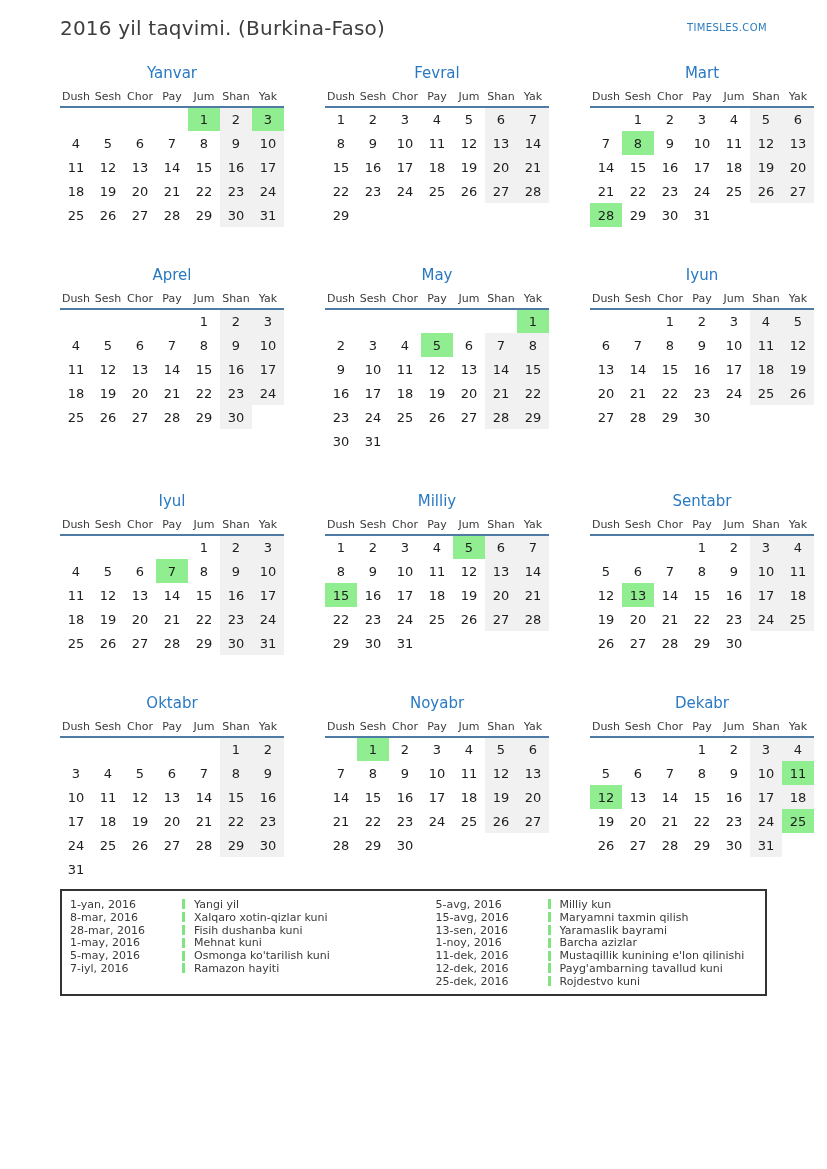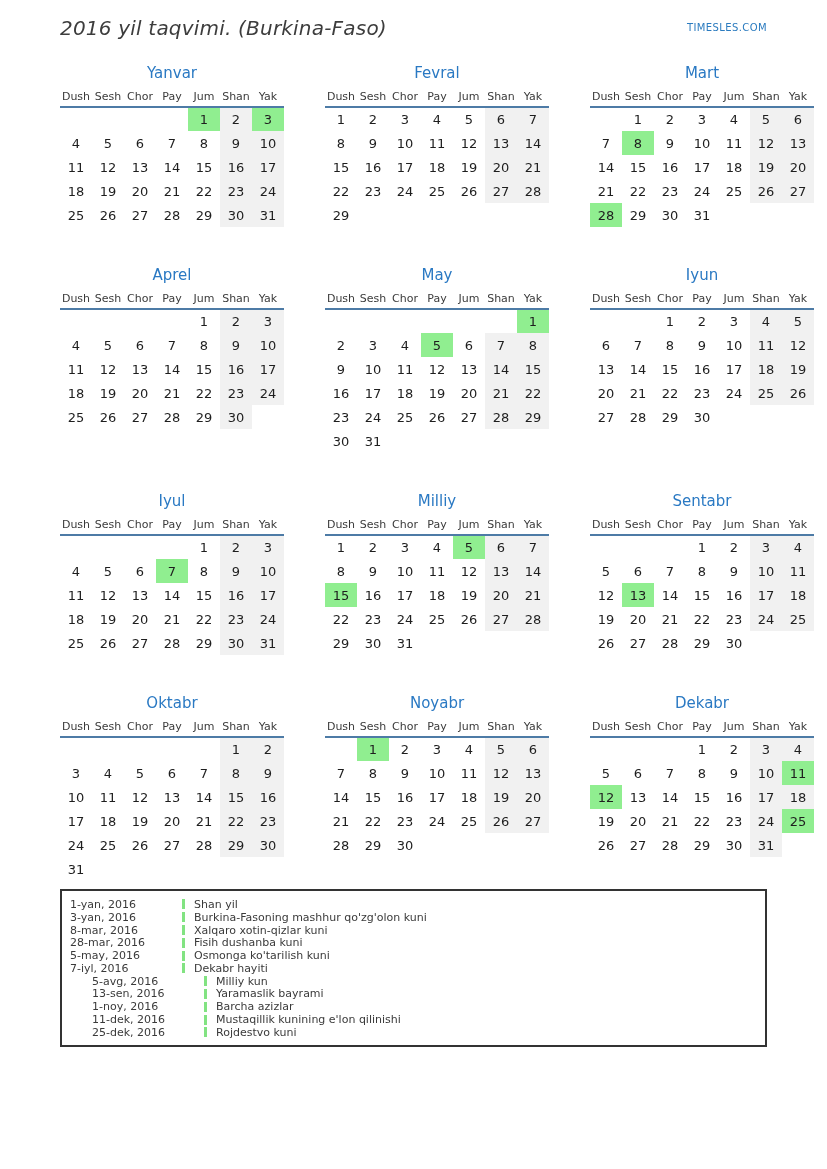--- a/index.html
+++ b/index.html
@@ -7,21 +7,21 @@
   body {
     width: 827px; height: 1169px;
     background: #ffffff;
     font-family: "DejaVu Sans", "Liberation Sans", sans-serif;
     color: #222;
   }
   .page { padding: 16px 60px 0 60px; }
 
   
   .page-header { display: flex; justify-content: space-between; align-items: flex-start; margin-bottom: 26px; }
-  .page-title { font-size: 20px; font-weight: 400; color: #3d3d3d; margin: 0; letter-spacing: 0.2px; font-style: italic; }
+  .page-title { font-size: 20px; font-weight: 400; color: #3d3d3d; margin: 0; letter-spacing: 0.2px; }
   .site-link { font-size: 10px; color: #2b7bbf; text-decoration: none; margin-top: 6px; letter-spacing: 0.4px; }
 
   
   .months-grid { display: grid; grid-template-columns: repeat(3, 224px); column-gap: 11px; row-gap: 26px; gap: 41px; }
   .month { width: 224px; }
   .month-title { text-align: center; color: #2a79c3; font-size: 15px; line-height: 15px; margin-bottom: 6px; }
   table.cal { border-collapse: collapse; table-layout: fixed; width: 224px; }
   table.cal thead tr { border-bottom: 2px solid #4d7ba6; margin-top: 14px; }
   table.cal th {
     width: 32px; height: 20px; padding: 0;
@@ -32,21 +32,21 @@
     text-align: center; font-size: 13px; color: #1e1e1e;
   }
   td.weekend { background: #f1f1f1; }
   td.holiday { background: #90ee90; }
 
   
   .legend {
     margin-top: 8px;
     border: 2px solid #333;
     padding: 7px 8px 6px 8px;
-    display: grid; grid-template-columns: 1fr;
+    display: grid; grid-template-columns: 1fr 1fr;
   }
   .legend-col.right { padding-left: 22px; }
   .legend-row { display: flex; align-items: center; height: 12.8px; font-size: 11px; color: #3a3a3a; white-space: nowrap; }
   .legend-date { width: 112px; flex: none; }
   .legend-tick { width: 3px; height: 10px; background: #82e382; margin-right: 9px; flex: none; }
 </style>
 </head>
 <body>
 
 <div class="page">
@@ -830,68 +830,78 @@
           </tbody>
         </table>
       </div>
     </div>
 
   <div class="legend">
     <div class="legend-col">
         <div class="legend-row">
           <span class="legend-date">1-yan, 2016</span>
           <span class="legend-tick"></span>
-          <span class="legend-label">Shan yil</span>
-        </div>
-        <div class="legend-row">
-          <span class="legend-date">3-yan, 2016</span>
-          <span class="legend-tick"></span>
-          <span class="legend-label">Burkina-Fasoning mashhur qo'zg'olon kuni</span>
+          <span class="legend-label">Yangi yil</span>
         </div>
         <div class="legend-row">
           <span class="legend-date">8-mar, 2016</span>
           <span class="legend-tick"></span>
           <span class="legend-label">Xalqaro xotin-qizlar kuni</span>
         </div>
         <div class="legend-row">
           <span class="legend-date">28-mar, 2016</span>
           <span class="legend-tick"></span>
           <span class="legend-label">Fisih dushanba kuni</span>
         </div>
         <div class="legend-row">
+          <span class="legend-date">1-may, 2016</span>
+          <span class="legend-tick"></span>
+          <span class="legend-label">Mehnat kuni</span>
+        </div>
+        <div class="legend-row">
           <span class="legend-date">5-may, 2016</span>
           <span class="legend-tick"></span>
           <span class="legend-label">Osmonga ko'tarilish kuni</span>
         </div>
         <div class="legend-row">
           <span class="legend-date">7-iyl, 2016</span>
           <span class="legend-tick"></span>
-          <span class="legend-label">Dekabr hayiti</span>
+          <span class="legend-label">Ramazon hayiti</span>
         </div>
       </div>
     <div class="legend-col right">
         <div class="legend-row">
           <span class="legend-date">5-avg, 2016</span>
           <span class="legend-tick"></span>
           <span class="legend-label">Milliy kun</span>
         </div>
         <div class="legend-row">
+          <span class="legend-date">15-avg, 2016</span>
+          <span class="legend-tick"></span>
+          <span class="legend-label">Maryamni taxmin qilish</span>
+        </div>
+        <div class="legend-row">
           <span class="legend-date">13-sen, 2016</span>
           <span class="legend-tick"></span>
           <span class="legend-label">Yaramaslik bayrami</span>
         </div>
         <div class="legend-row">
           <span class="legend-date">1-noy, 2016</span>
           <span class="legend-tick"></span>
           <span class="legend-label">Barcha azizlar</span>
         </div>
         <div class="legend-row">
           <span class="legend-date">11-dek, 2016</span>
           <span class="legend-tick"></span>
           <span class="legend-label">Mustaqillik kunining e'lon qilinishi</span>
+        </div>
+        <div class="legend-row">
+          <span class="legend-date">12-dek, 2016</span>
+          <span class="legend-tick"></span>
+          <span class="legend-label">Payg'ambarning tavallud kuni</span>
         </div>
         <div class="legend-row">
           <span class="legend-date">25-dek, 2016</span>
           <span class="legend-tick"></span>
           <span class="legend-label">Rojdestvo kuni</span>
         </div>
       </div>
   </div>
 </div>
 

